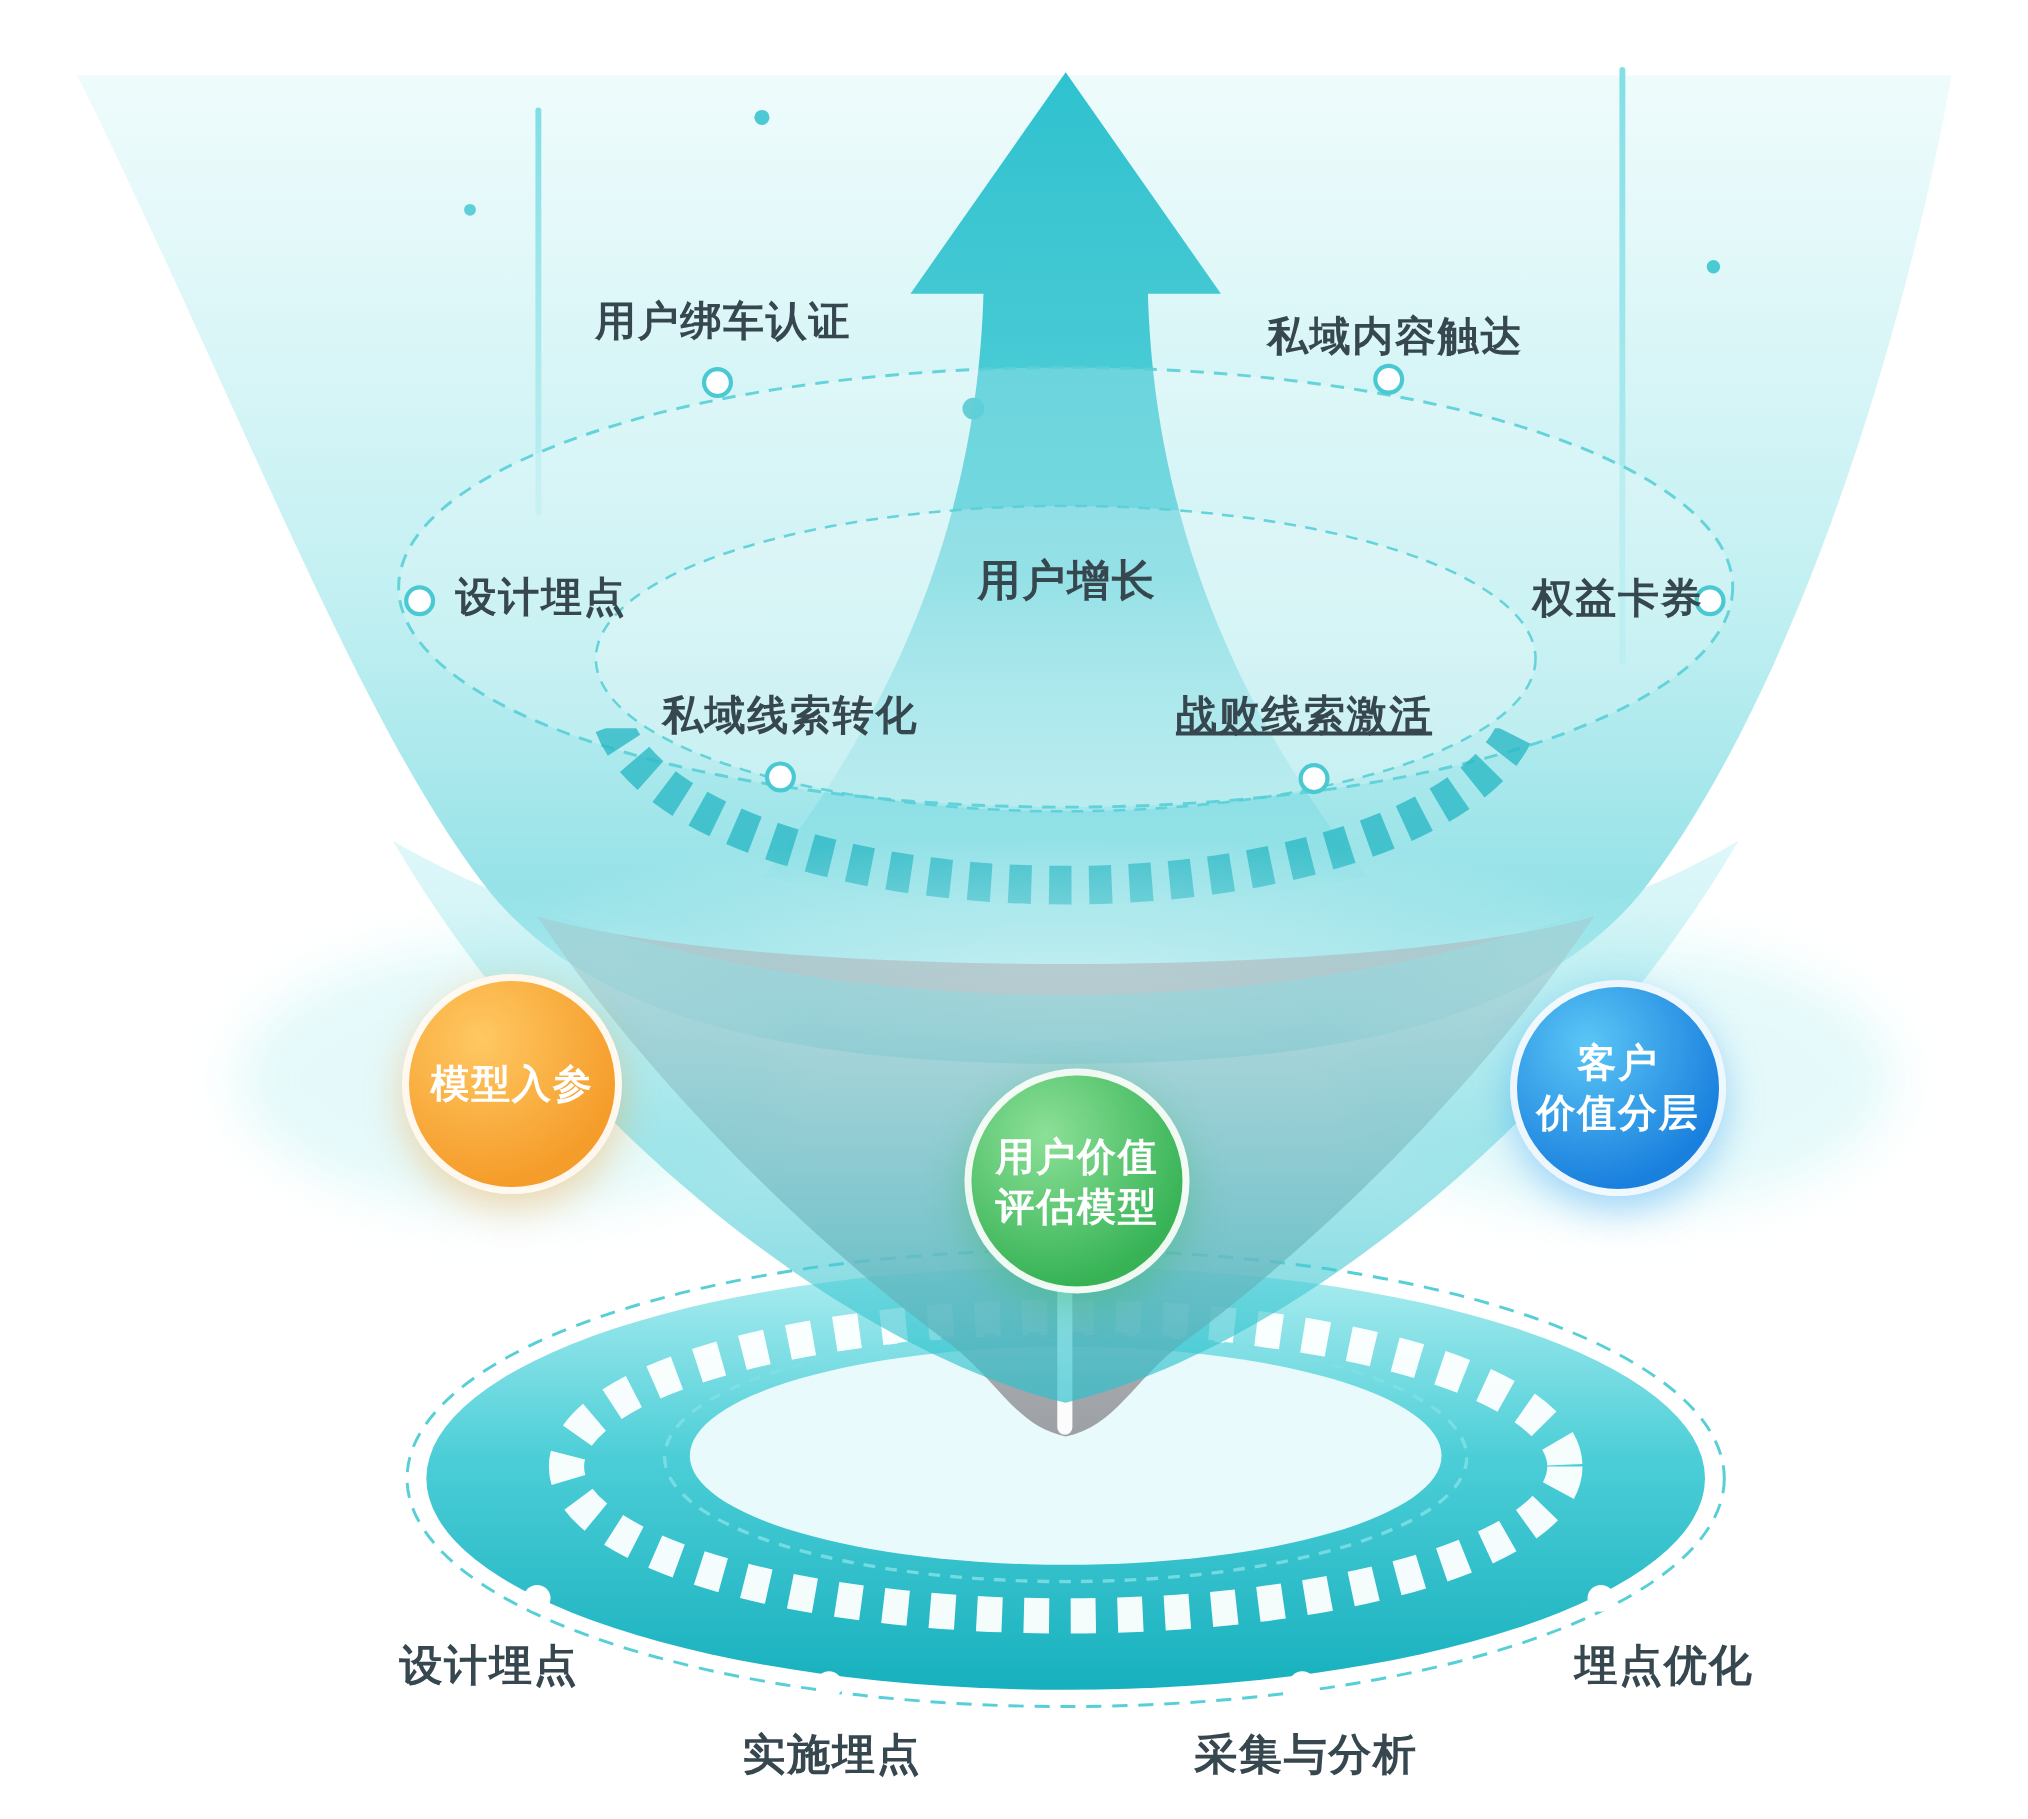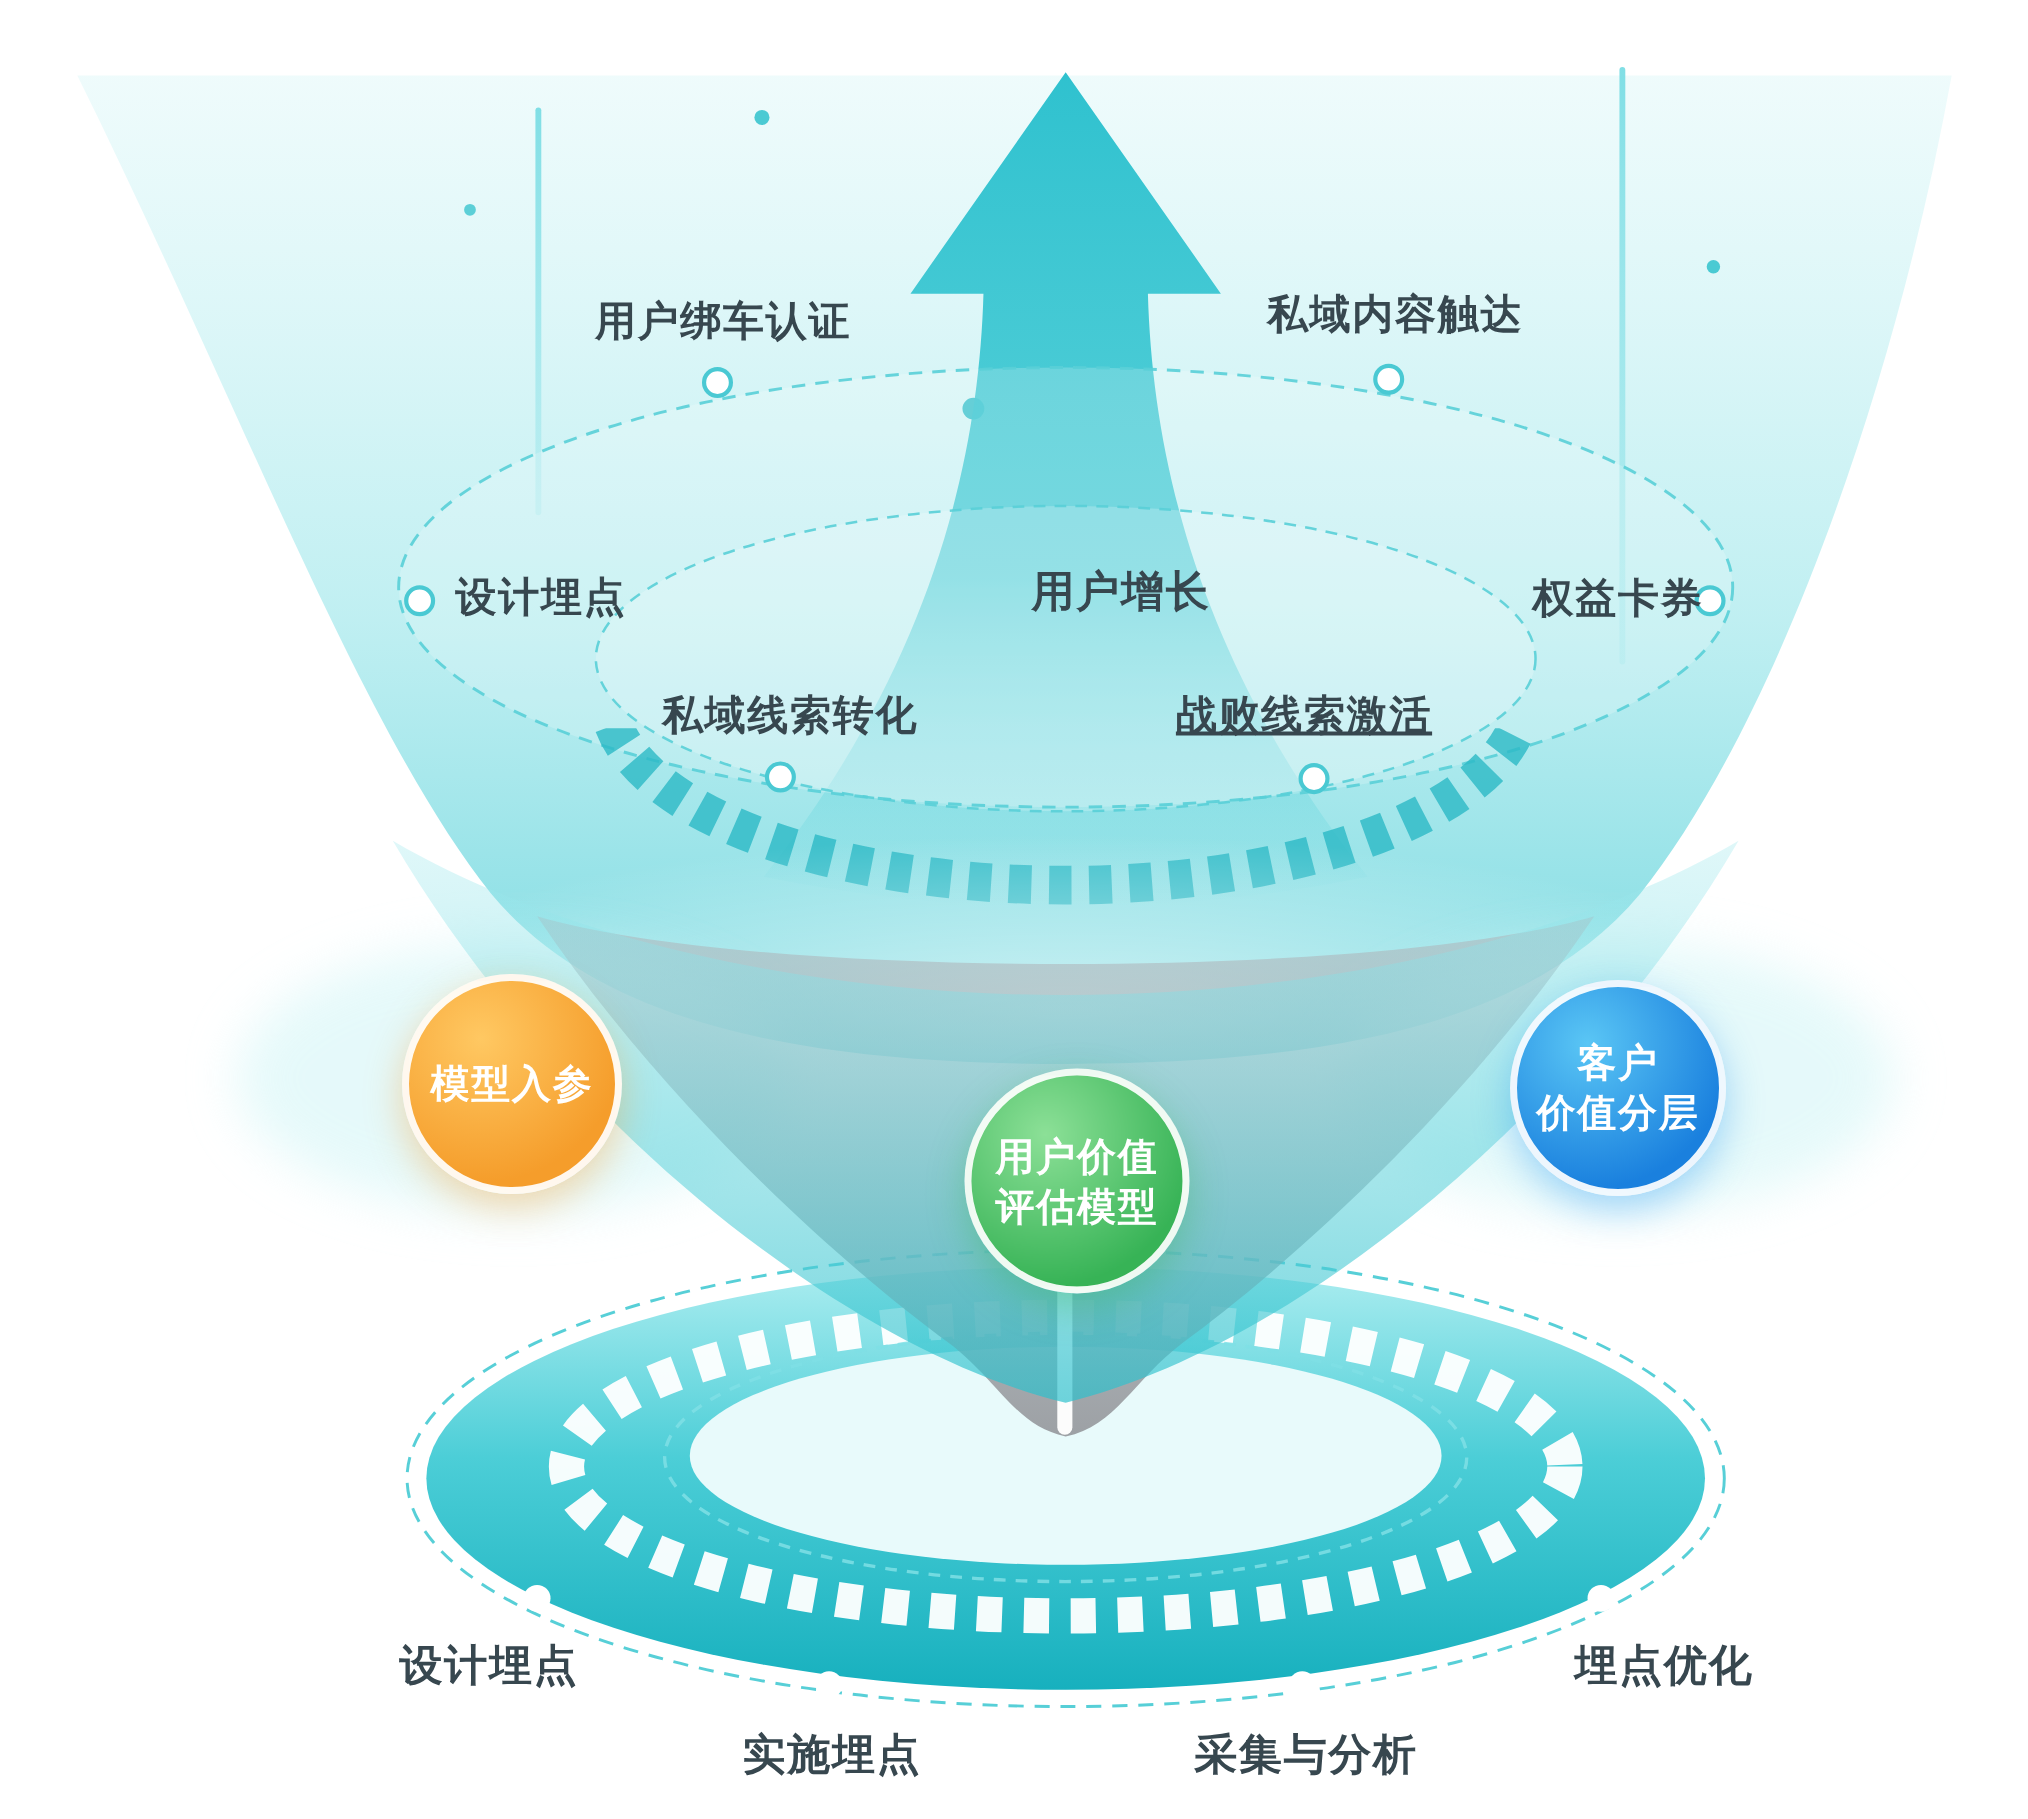--- a/index.html
+++ b/index.html
@@ -158,23 +158,23 @@
     <circle cx="930" cy="926" r="16" fill="#FFFFFF" stroke="#4AC9D3" stroke-width="5"></circle>
     <circle cx="1566" cy="928" r="16" fill="#FFFFFF" stroke="#4AC9D3" stroke-width="5"></circle>
 
     <circle cx="640" cy="1905" r="16" fill="#FFFFFF"></circle>
     <circle cx="988" cy="2008" r="16" fill="#FFFFFF"></circle>
     <circle cx="1552" cy="2008" r="16" fill="#FFFFFF"></circle>
     <circle cx="1908" cy="1905" r="16" fill="#FFFFFF"></circle>
   </svg>
 
   <div class="lbl" style="left:723px;  top:321px;">用户绑车认证</div>
-  <div class="lbl" style="left:1395px; top:314px;text-align:right;">私域内容触达</div>
+  <div class="lbl" style="left:1395px; top:336px;text-align:right;">私域内容触达</div>
   <div class="lbl" style="left:541px;  top:597px;">设计埋点</div>
-  <div class="lbl big" style="left:1121px; top:581px;margin-top:11px;">用户增长</div>
+  <div class="lbl big" style="left:1067px; top:581px;">用户增长</div>
   <div class="lbl" style="left:1598px; top:598px;margin-left:20px;">权益卡券</div>
   <div class="lbl" style="left:790px;  top:715px;">私域线索转化</div>
   <div class="lbl" style="left:1304px; top:715px;text-decoration:underline;">战败线索激活</div>
 
   <div class="lbl big" style="left:489px;  top:1666px;">设计埋点</div>
   <div class="lbl big" style="left:832px;  top:1755px;">实施埋点</div>
   <div class="lbl big" style="left:1306px; top:1755px;">采集与分析</div>
   <div class="lbl big" style="left:1664px; top:1666px;">埋点优化</div>
 
   <div class="node orange">

